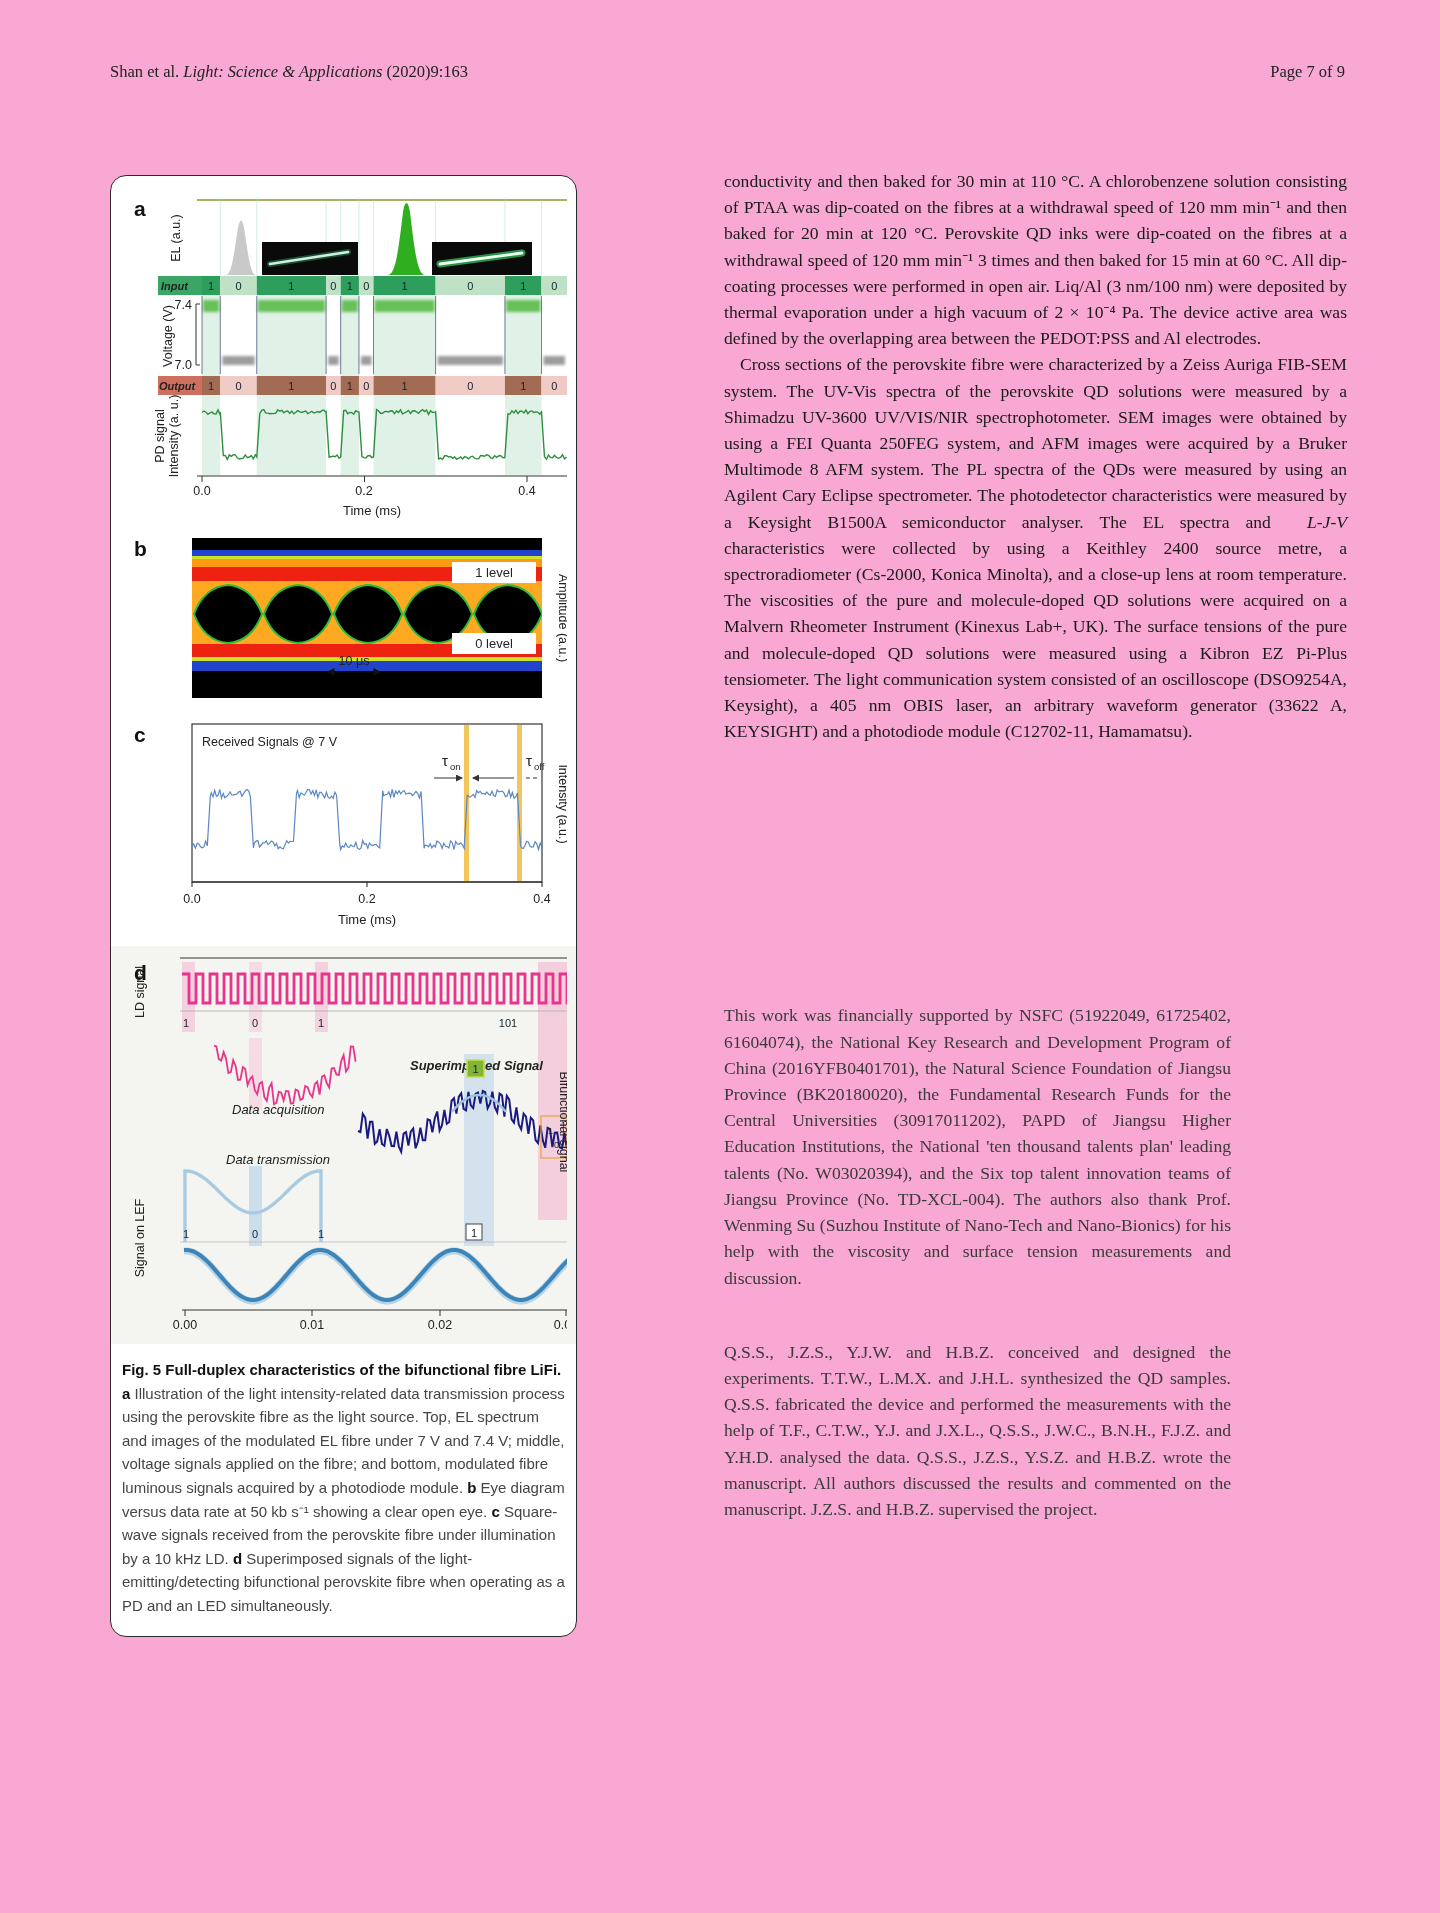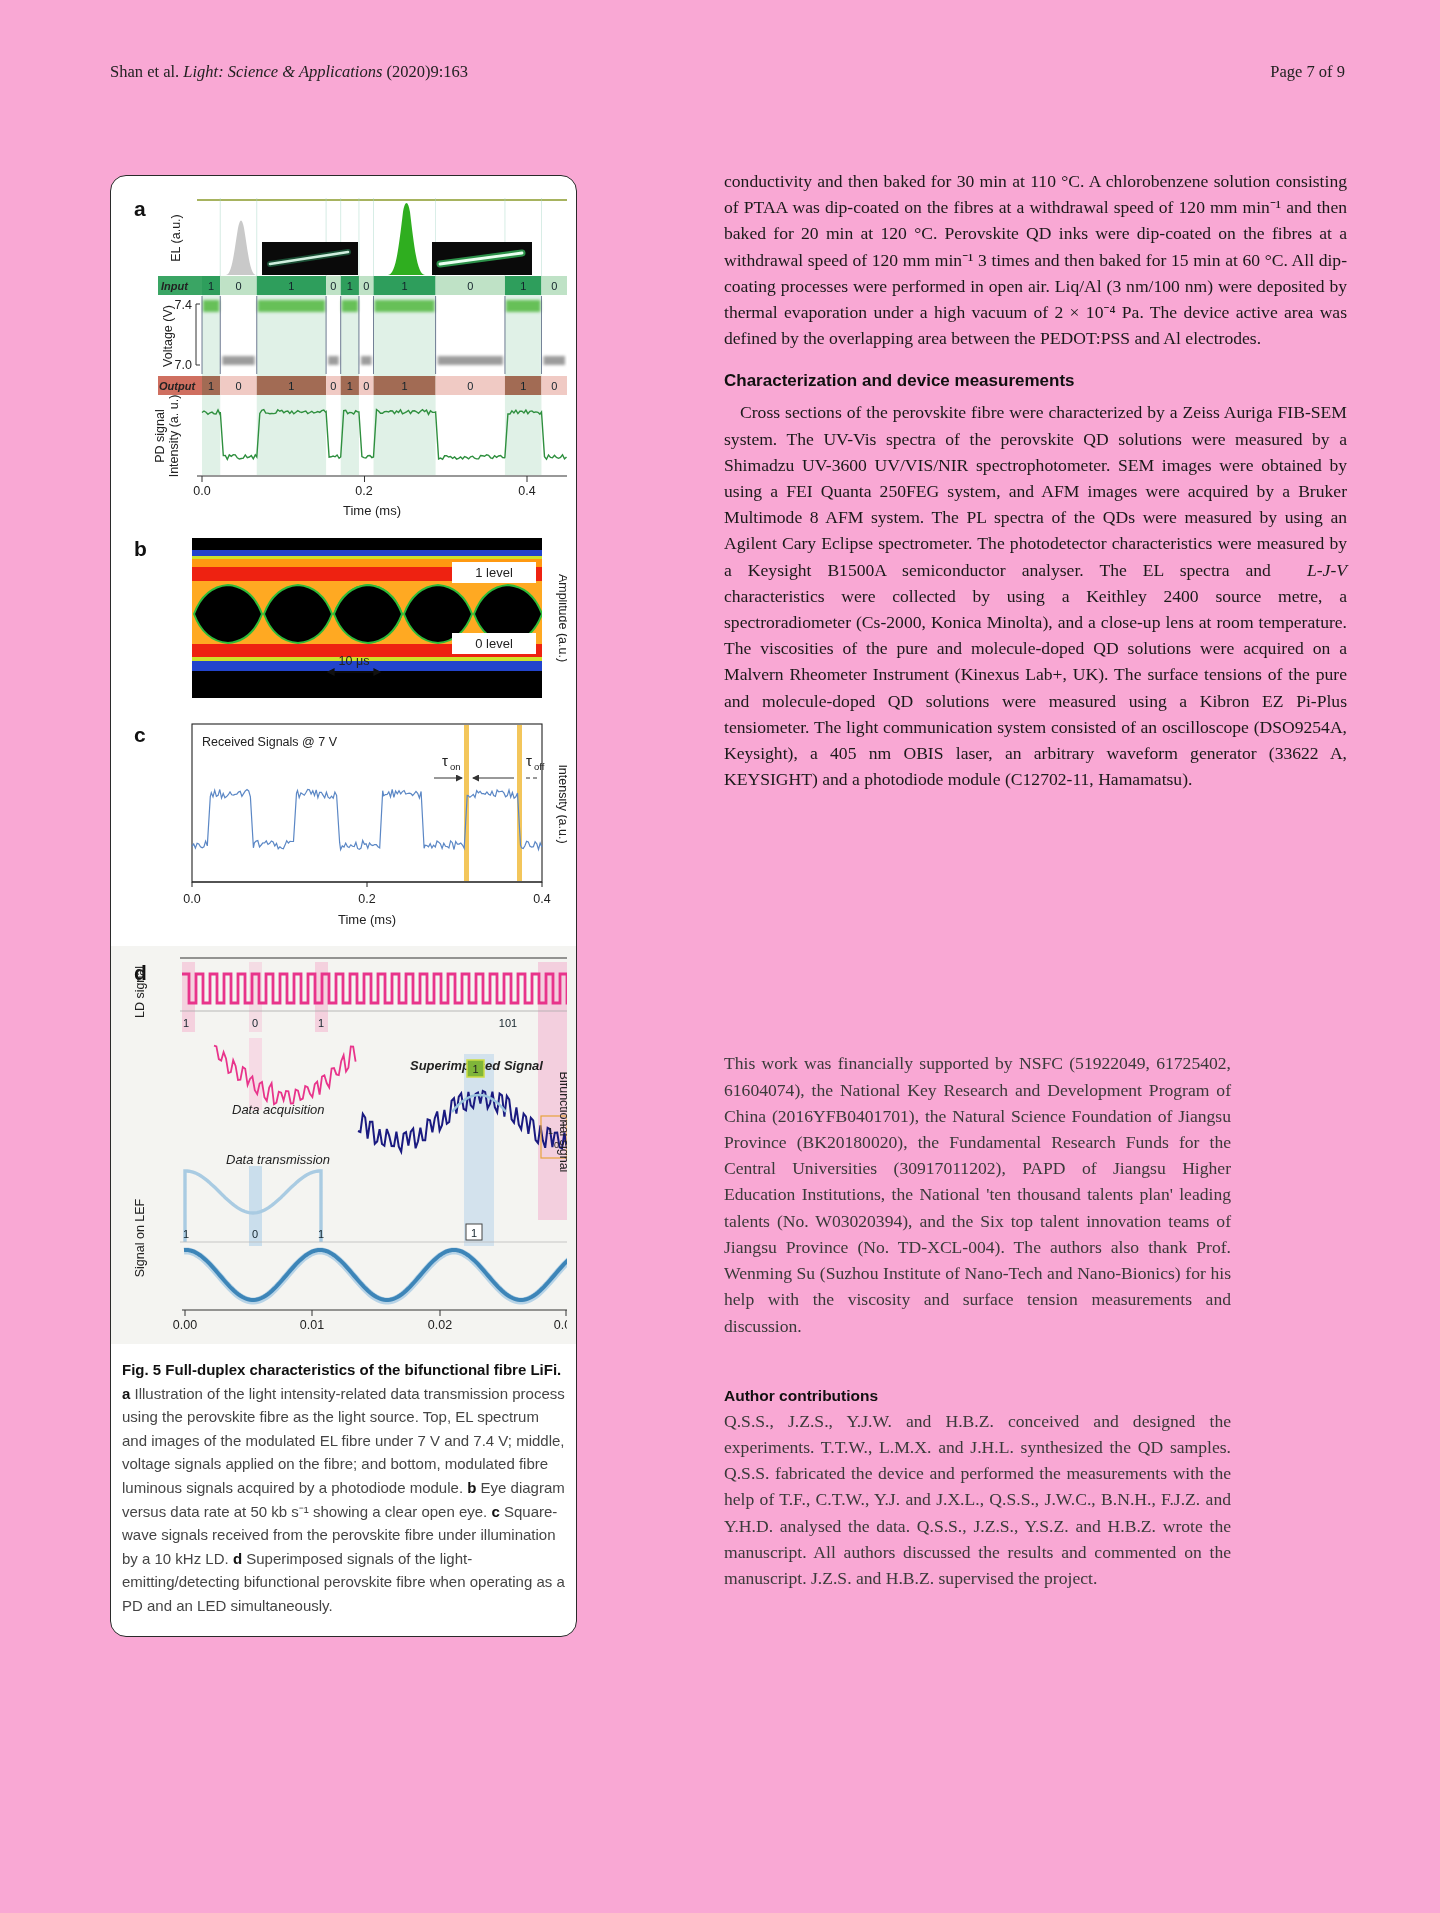--- a/index.html
+++ b/index.html
@@ -323,24 +323,22 @@
       <text class="tick" x="444" y="379" text-anchor="middle">0.03</text>
       <text class="rot" transform="rotate(90 438 172)" x="438" y="172" text-anchor="middle">Bifunctional signal</text>
     </svg>
     </div>
 
     <div class="caption"><span class="cap-lead">Fig. 5 Full-duplex characteristics of the bifunctional fibre LiFi. </span><span class="cap-b">a</span><span> Illustration of the light intensity-related data transmission process using the perovskite fibre as the light source. Top, EL spectrum and images of the modulated EL fibre under 7 V and 7.4 V; middle, voltage signals applied on the fibre; and bottom, modulated fibre luminous signals acquired by a photodiode module. </span><span class="cap-b">b</span><span> Eye diagram versus data rate at 50 kb s⁻¹ showing a clear open eye. </span><span class="cap-b">c</span><span> Square-wave signals received from the perovskite fibre under illumination by a 10 kHz LD. </span><span class="cap-b">d</span><span> Superimposed signals of the light-emitting/detecting bifunctional perovskite fibre when operating as a PD and an LED simultaneously.</span></div>
   </div>
 
   <div class="rcol">
     <p>conductivity and then baked for 30 min at 110 °C. A chlorobenzene solution consisting of PTAA was dip-coated on the fibres at a withdrawal speed of 120 mm min⁻¹ and then baked for 20 min at 120 °C. Perovskite QD inks were dip-coated on the fibres at a withdrawal speed of 120 mm min⁻¹ 3 times and then baked for 15 min at 60 °C. All dip-coating processes were performed in open air. Liq/Al (3 nm/100 nm) were deposited by thermal evaporation under a high vacuum of 2 × 10⁻⁴ Pa. The device active area was defined by the overlapping area between the PEDOT:PSS and Al electrodes.</p>
-    <div class="sec-h">Characterization and device measurements</div>
     <p class="indent"><span>Cross sections of the perovskite fibre were characterized by a Zeiss Auriga FIB-SEM system. The UV-Vis spectra of the perovskite QD solutions were measured by a Shimadzu UV-3600 UV/VIS/NIR spectrophotometer. SEM images were obtained by using a FEI Quanta 250FEG system, and AFM images were acquired by a Bruker Multimode 8 AFM system. The PL spectra of the QDs were measured by using an Agilent Cary Eclipse spectrometer. The photodetector characteristics were measured by a Keysight B1500A semiconductor analyser. The EL spectra and </span><em>L-J-V</em><span> characteristics were collected by using a Keithley 2400 source metre, a spectroradiometer (Cs-2000, Konica Minolta), and a close-up lens at room temperature. The viscosities of the pure and molecule-doped QD solutions were acquired on a Malvern Rheometer Instrument (Kinexus Lab+, UK). The surface tensions of the pure and molecule-doped QD solutions were measured using a Kibron EZ Pi-Plus tensiometer. The light communication system consisted of an oscilloscope (DSO9254A, Keysight), a 405 nm OBIS laser, an arbitrary waveform generator (33622 A, KEYSIGHT) and a photodiode module (C12702-11, Hamamatsu).</span></p>
     <div class="ack">
       <p class="back-t">This work was financially supported by NSFC (51922049, 61725402, 61604074), the National Key Research and Development Program of China (2016YFB0401701), the Natural Science Foundation of Jiangsu Province (BK20180020), the Fundamental Research Funds for the Central Universities (30917011202), PAPD of Jiangsu Higher Education Institutions, the National 'ten thousand talents plan' leading talents (No. W03020394), and the Six top talent innovation teams of Jiangsu Province (No. TD-XCL-004). The authors also thank Prof. Wenming Su (Suzhou Institute of Nano-Tech and Nano-Bionics) for his help with the viscosity and surface tension measurements and discussion.</p>
     </div>
     <div class="contrib">
-      <div class="back-h">Author contributions</div>
       <p class="back-t">Q.S.S., J.Z.S., Y.J.W. and H.B.Z. conceived and designed the experiments. T.T.W., L.M.X. and J.H.L. synthesized the QD samples. Q.S.S. fabricated the device and performed the measurements with the help of T.F., C.T.W., Y.J. and J.X.L., Q.S.S., J.W.C., B.N.H., F.J.Z. and Y.H.D. analysed the data. Q.S.S., J.Z.S., Y.S.Z. and H.B.Z. wrote the manuscript. All authors discussed the results and commented on the manuscript. J.Z.S. and H.B.Z. supervised the project.</p>
     </div>
   </div>
 
 </div>
 
 </body></html>

